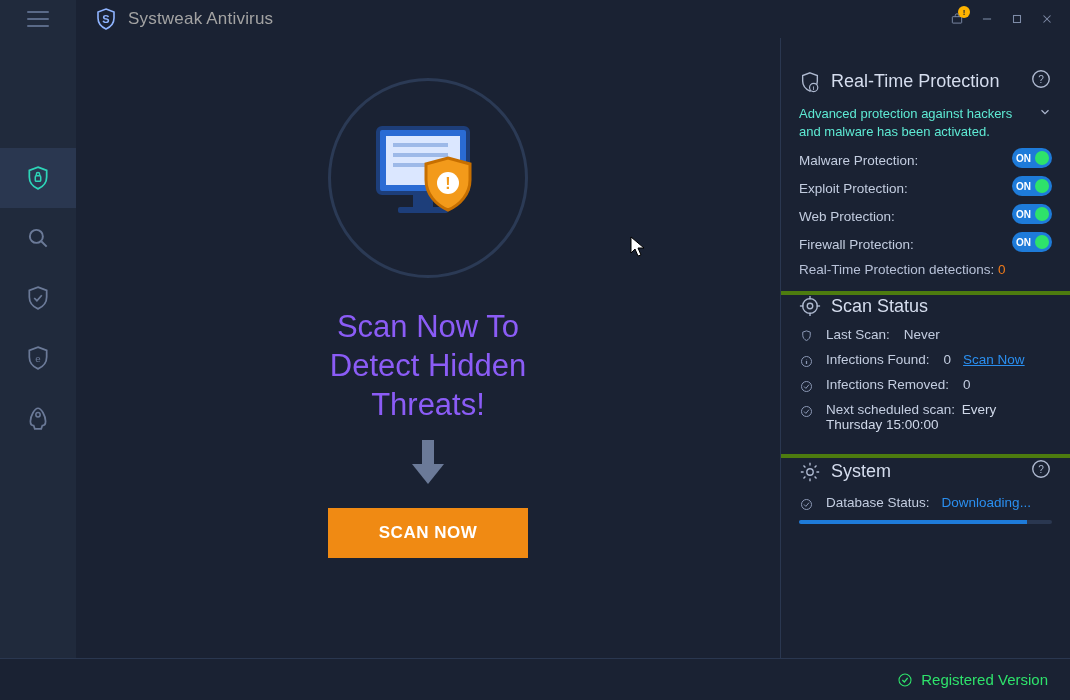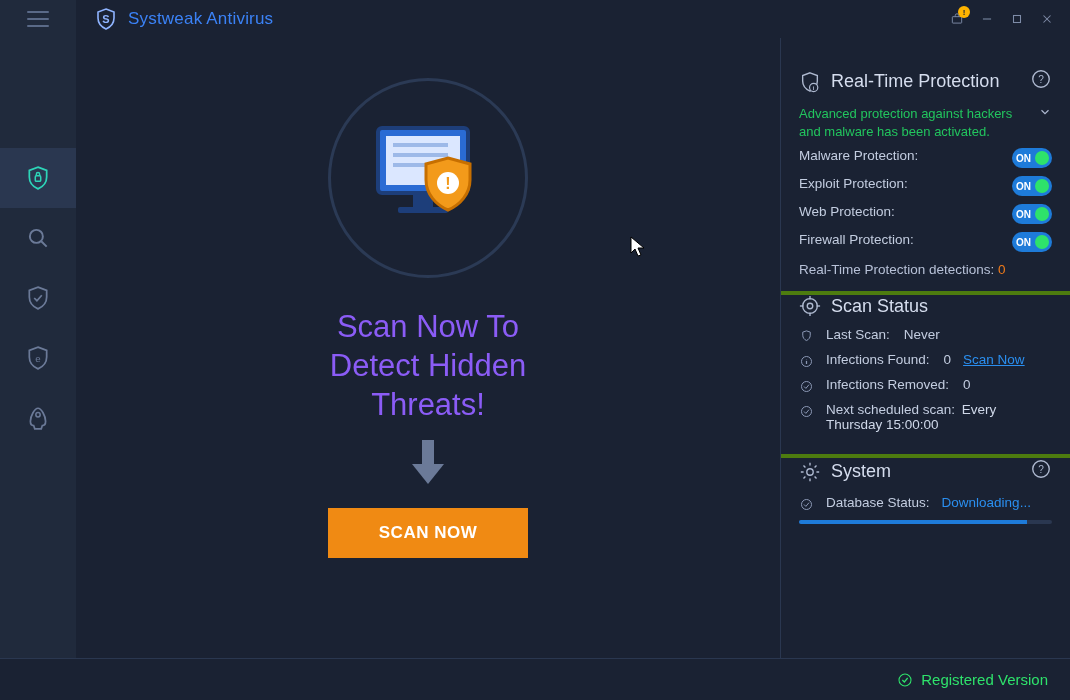--- a/index.html
+++ b/index.html
@@ -13,21 +13,21 @@
     height: 38px; display: flex; align-items: center; padding: 0 8px 0 0;
     color: #e6ecf5;
   }
   .hamburger-cell {
     width: 76px; height: 38px; display: flex; align-items: center; justify-content: center;
     background: #202a3c;
   }
   .hamburger-icon { width: 22px; height: 16px; display: flex; flex-direction: column; justify-content: space-between; }
   .hamburger-icon span { height: 2px; background: #5a6a88; border-radius: 1px; }
   .logo-cell { display: flex; align-items: center; gap: 10px; padding-left: 18px; }
-  .app-title { font-size: 17px; font-weight: 400; color: #3b82f6; letter-spacing: .2px; }
+  .app-title { font-size: 17px; font-weight: 400; color: #a3a3a3; letter-spacing: .2px; }
   .titlebar-spacer { flex: 1; }
   .title-btn {
     width: 30px; height: 30px; display: flex; align-items: center; justify-content: center;
     color: #7e8ca8; cursor: pointer; position: relative;
   }
   .title-btn svg { width: 14px; height: 14px; }
   .badge-dot {
     position: absolute; top: 2px; right: 2px; width: 12px; height: 12px;
     background: #ffb400; border-radius: 50%; display: flex; align-items: center; justify-content: center;
     font-size: 8px; color: #1a2233; font-weight: bold;
@@ -72,23 +72,23 @@
   .rpanel {
     width: 290px; border-left: 1px solid #2a3750; padding: 30px 0 0 0;
     color: #c3cde0; font-size: 13.5px; display:flex; flex-direction:column;
     overflow: hidden;
   }
   .section { padding: 0 18px 14px 18px; border-bottom: 4px solid #4d7c0f; }
   .section:last-of-type { border-bottom:none; }
   .sec-head { display:flex; align-items:center; gap:10px; margin-bottom: 10px; font-size:18px; color:#d5ddee; }
   .sec-head .help { margin-left:auto; color:#6b7a98; }
   .sec-head svg { width:22px; height:22px; color:#aeb9d0; }
-  .desc-row { display:flex; gap:8px; color:#22c55e; font-size:13px; line-height:1.35; margin-bottom:5px; }
+  .desc-row { display:flex; gap:8px; color:#5eead4; font-size:13px; line-height:1.35; margin-bottom:5px; }
   .chev { color:#aeb9d0; }
-  .toggle-row { display:flex; align-items:flex-start; justify-content:space-between; margin: 8px 0; font-size:13.5px; }
+  .toggle-row { display:flex; align-items:flex-end; justify-content:space-between; margin: 8px 0; font-size:13.5px; }
   .toggle {
     width: 40px; height: 20px; background: #1e7bd9; border-radius: 10px;
     display:flex; align-items:center; justify-content:flex-end; padding:0 3px;
     gap:4px; color:#fff; font-size:10px; font-weight:600;
   }
   .toggle .knob { width:14px; height:14px; background:#2ee26b; border-radius:50%; }
   .detections { margin-top:10px; color:#b7c1d7; }
   .detections .count { color:#ef7a1a; }
 
   .status-row { display:flex; align-items:flex-start; gap:12px; margin:8px 0; font-size:13.5px; }

